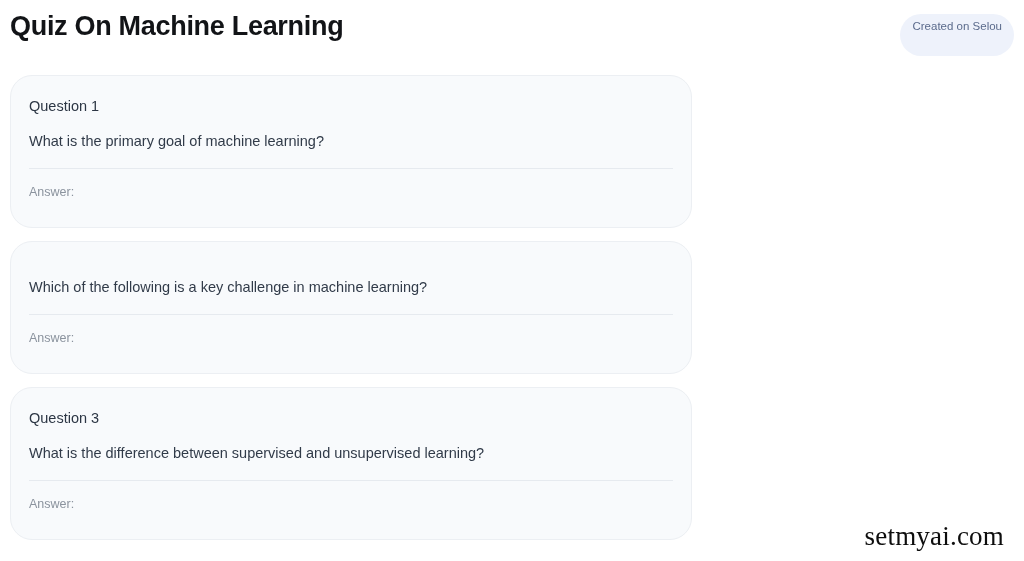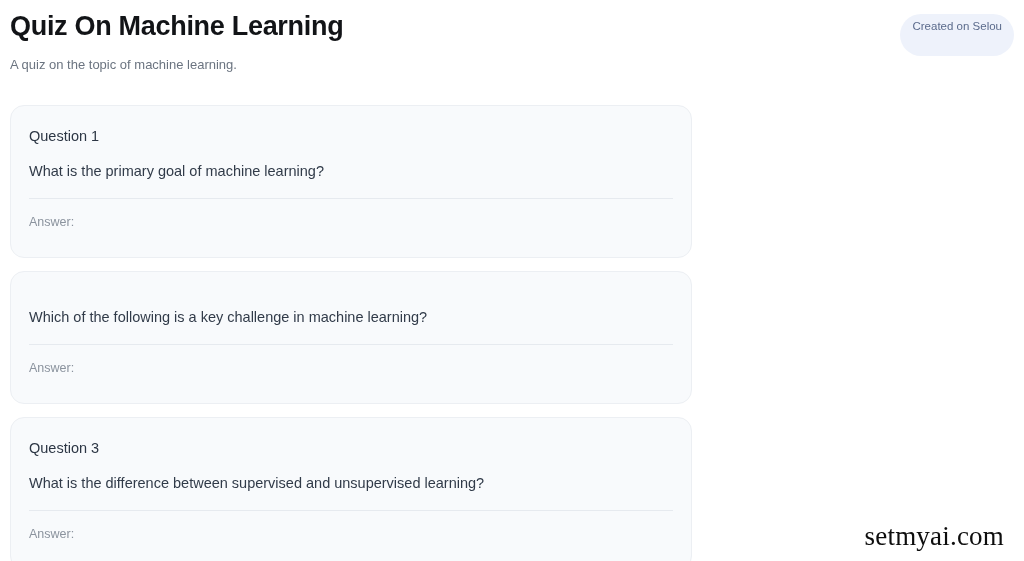--- a/index.html
+++ b/index.html
@@ -79,21 +79,21 @@
     flex: 0 0 294px;
     display: flex;
     flex-direction: column;
     gap: 18px;
   }
 
   
   .question-card {
     background: #f8fafc;
     border: 1px solid #eceff3;
-    border-radius: 14px;
+    border-radius: 22px;
     padding: 20px 18px 8px 18px;
   }
 
   .question-label {
     font-size: 14.5px;
     color: #2c3644;
     line-height: 20px;
   }
 
   .question-text {
@@ -167,21 +167,20 @@
     letter-spacing: 0.2px;
   }
 </style>
 </head>
 <body>
 
 <div class="page">
 
   <div class="header">
     <h1 class="page-title">Quiz On Machine Learning</h1>
-    <p class="page-subtitle">A quiz on the topic of machine learning.</p>
     <span class="created-badge">Created on Selou</span>
   </div>
 
   <div class="content">
 
     <div class="questions-column">
 
       <div class="question-card">
         <div class="question-label">Question 1</div>
         <div class="question-text">What is the primary goal of machine learning?</div>

